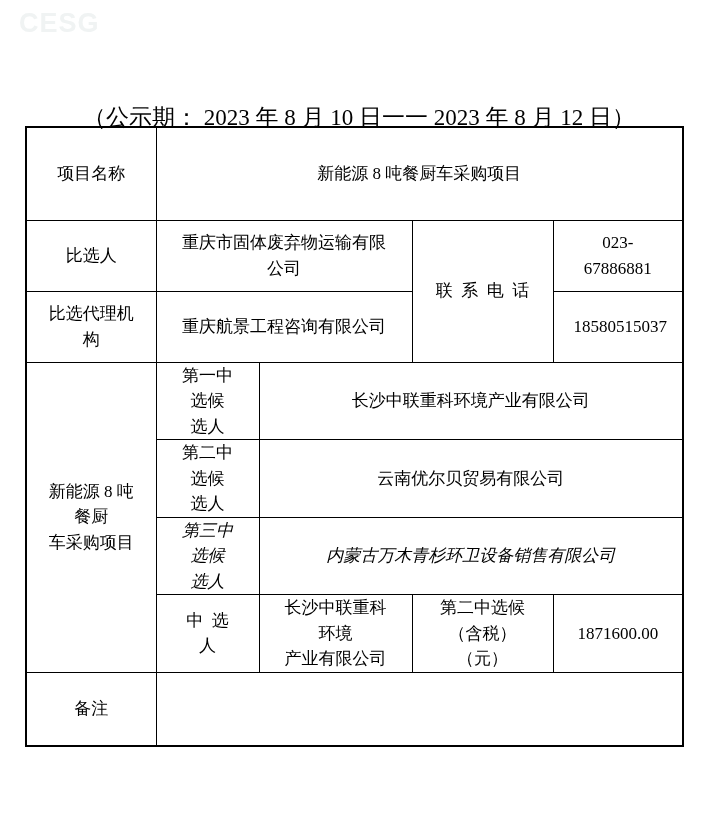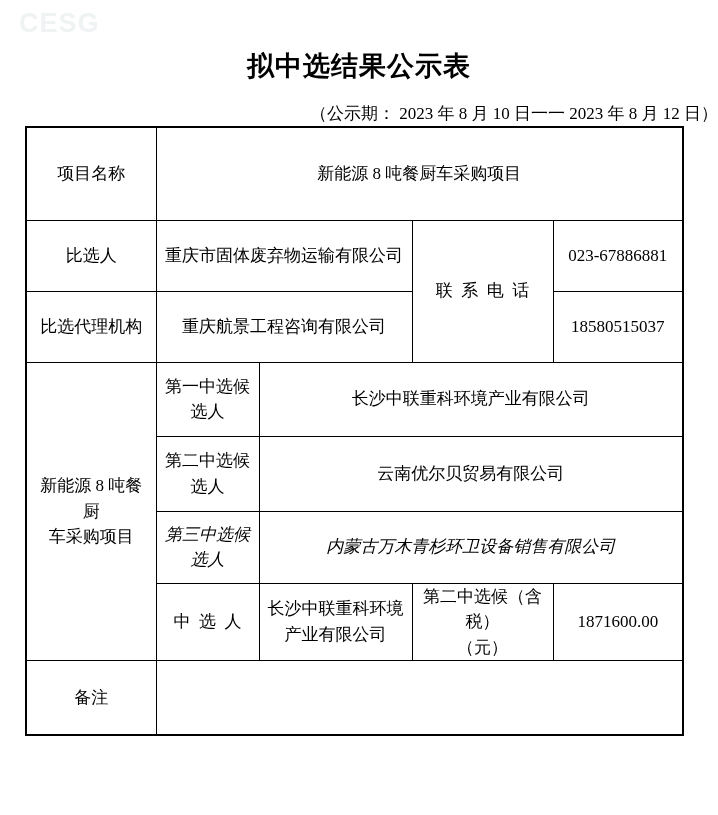--- a/index.html
+++ b/index.html
@@ -19,54 +19,53 @@
   }
 
   .title {
     position: absolute; left: 0; right: 0; top: 48px;
     margin: 0; text-align: center;
     font-size: 27px; font-weight: bold; letter-spacing: 1px;
   }
 
   .subtitle {
     position: absolute; left: 0; right: 0; top: 102px;
-    text-align: right; font-size: 17px;
+    text-align: center; font-size: 23px;
   }
 
   table.result {
     position: absolute; left: 25px; top: 126px;
     width: 657px;
     border-collapse: collapse; table-layout: fixed;
     border: 2px solid #000;
   }
   table.result td {
     border: 1px solid #000;
     text-align: center; vertical-align: middle;
     font-size: 17px; line-height: 1.5;
     white-space: pre-wrap;
-    padding: 0 8px;
+    padding: 0 20px;
     overflow: hidden;
   }
   tr.r1 { height: 93px; }
   tr.r2 { height: 71px; }
   tr.r3 { height: 71px; }
   tr.r4 { height: 74px; }
   tr.r5 { height: 75px; }
   tr.r6 { height: 72px; font-style: italic; }
   tr.r7 { height: 74px; }
   tr.r8 { height: 74px; }
 </style>
 </head>
 <body>
 
 <div class="page">
 
   <div class="watermark">CESG</div>
 
-  <h1 class="title">拟中选结果公示表</h1>
 
   <div class="subtitle">（公示期： 2023 年 8 月 10 日一一 2023 年 8 月 12 日）</div>
 
   <table class="result">
     <colgroup>
       <col style="width:130px">
       <col style="width:103px">
       <col style="width:153px">
       <col style="width:141px">
       <col style="width:130px">

